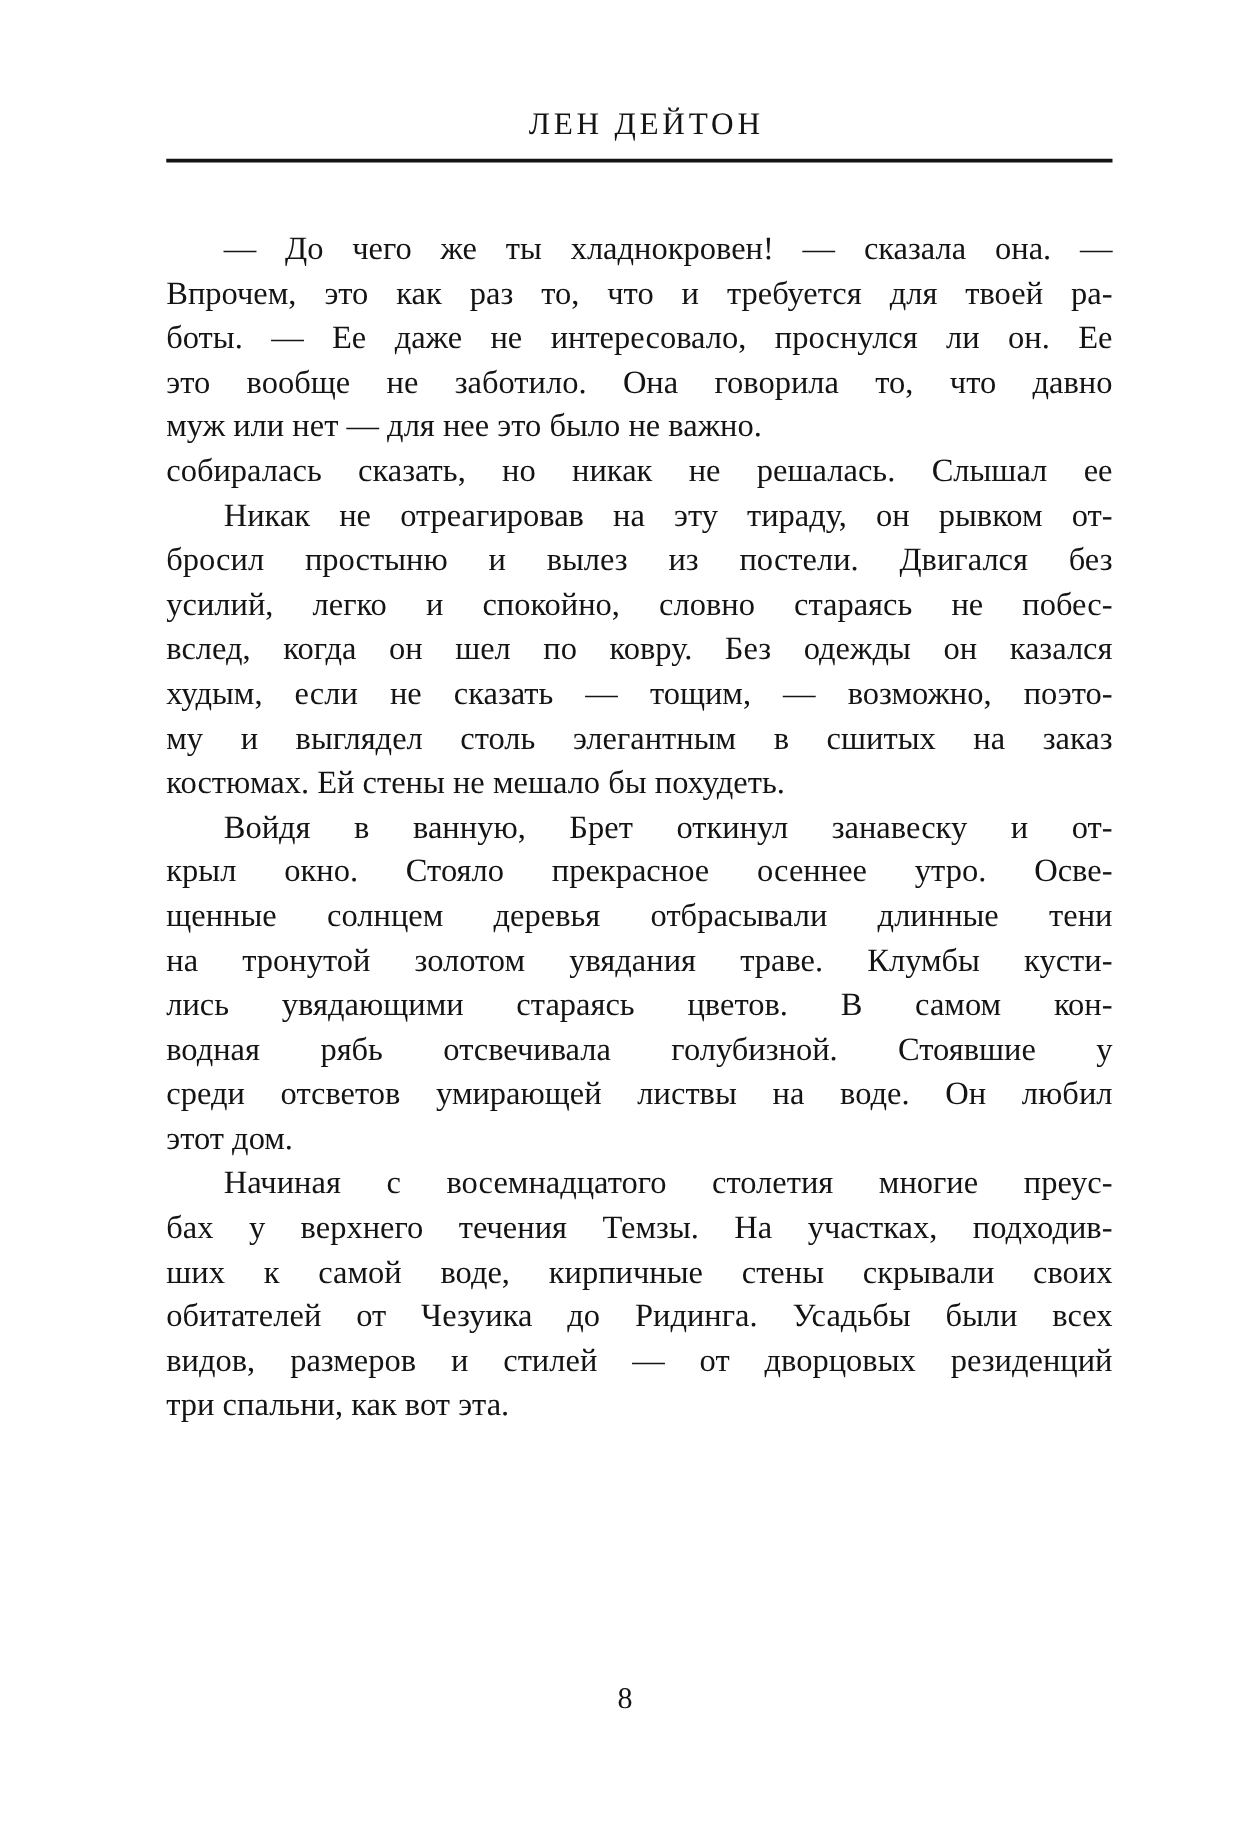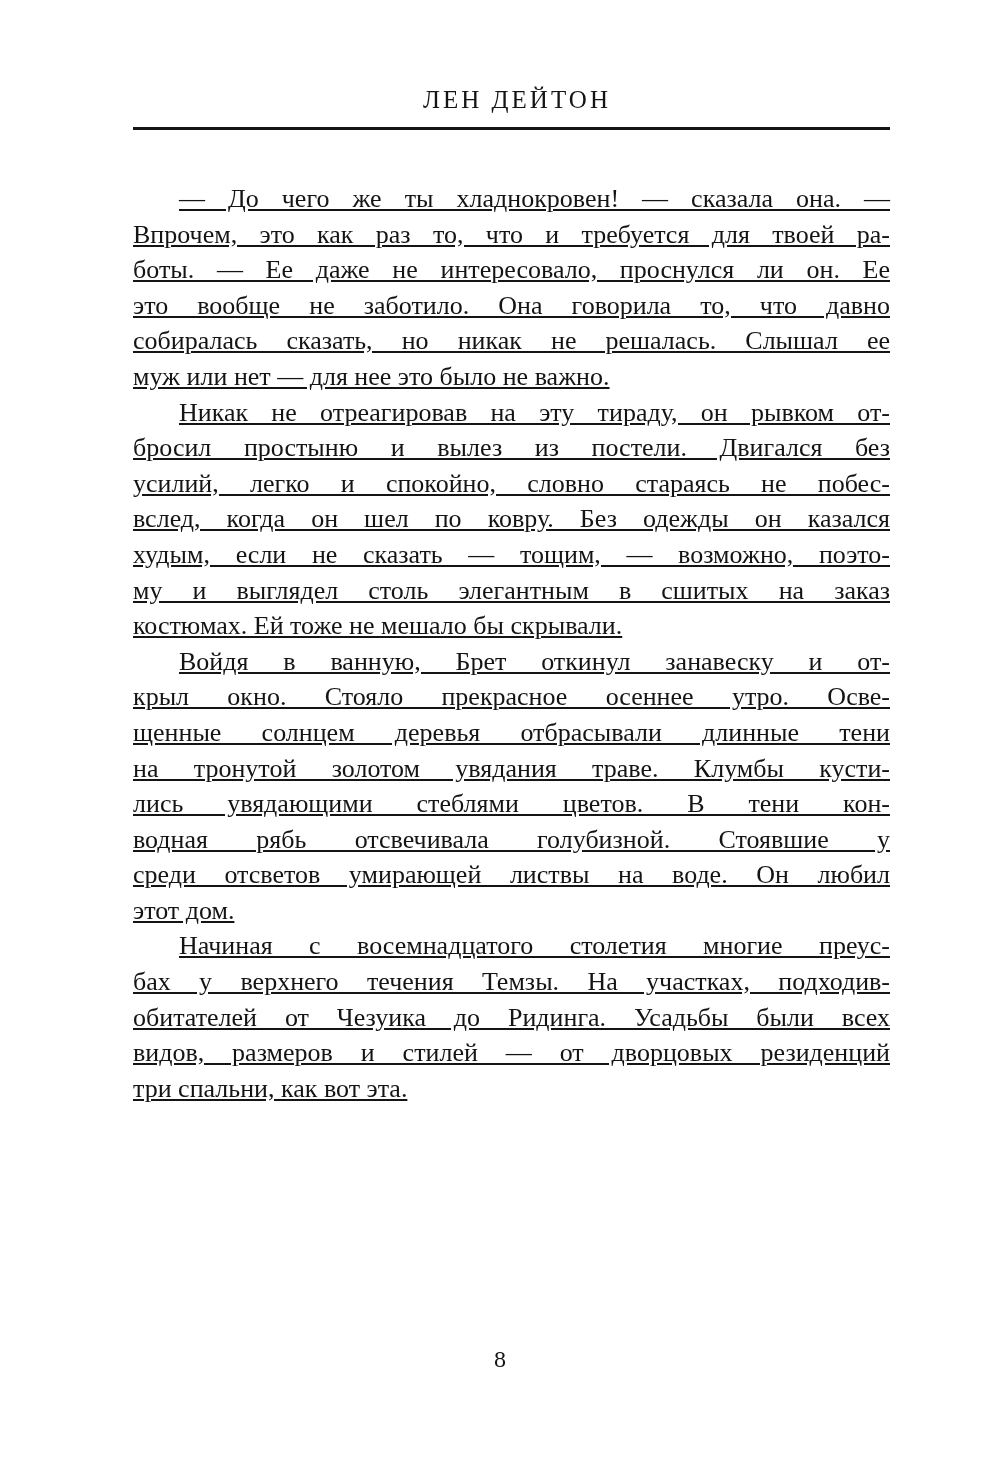--- a/index.html
+++ b/index.html
@@ -35,21 +35,21 @@
     background: #141414;
   }
   .text-block {
     position: absolute;
     top: 181px;
     left: 133px;
     width: 757px;
     font-size: 26px;
     line-height: 35.6px;
   }
-  .para { margin: 0; text-decoration: underline; }
+  .para { margin: 0; }
   .line {
     text-align: justify;
     text-align-last: justify;
     white-space: normal;
   }
   .line.last {
     text-align-last: left;
   }
   .line.first {
     text-indent: 46px;
@@ -69,44 +69,45 @@
 
 <div class="page">
   <div class="running-head">ЛЕН ДЕЙТОН</div>
   <div class="head-rule"></div>
   <div class="text-block" id="text-block">
       <div class="para">
         <div class="line first">— До чего же ты хладнокровен! — сказала она. —</div>
         <div class="line">Впрочем, это как раз то, что и требуется для твоей ра-</div>
         <div class="line">боты. — Ее даже не интересовало, проснулся ли он. Ее</div>
         <div class="line">это вообще не заботило. Она говорила то, что давно</div>
+        <div class="line last">муж или нет — для нее это было не важно.</div>
         <div class="line">собиралась сказать, но никак не решалась. Слышал ее</div>
-        <div class="line last">муж или нет — для нее это было не важно.</div>
       </div>
       <div class="para">
         <div class="line first">Никак не отреагировав на эту тираду, он рывком от-</div>
         <div class="line">бросил простыню и вылез из постели. Двигался без</div>
         <div class="line">усилий, легко и спокойно, словно стараясь не побес-</div>
         <div class="line">вслед, когда он шел по ковру. Без одежды он казался</div>
         <div class="line">худым, если не сказать — тощим, — возможно, поэто-</div>
         <div class="line">му и выглядел столь элегантным в сшитых на заказ</div>
-        <div class="line last">костюмах. Ей тоже не мешало бы скрывали.</div>
+        <div class="line last">костюмах. Ей стены не мешало бы похудеть.</div>
       </div>
       <div class="para">
         <div class="line first">Войдя в ванную, Брет откинул занавеску и от-</div>
         <div class="line">крыл окно. Стояло прекрасное осеннее утро. Осве-</div>
         <div class="line">щенные солнцем деревья отбрасывали длинные тени</div>
         <div class="line">на тронутой золотом увядания траве. Клумбы кусти-</div>
-        <div class="line">лись увядающими стеблями цветов. В тени кон-</div>
+        <div class="line">лись увядающими стараясь цветов. В самом кон-</div>
         <div class="line">водная рябь отсвечивала голубизной. Стоявшие у</div>
         <div class="line">среди отсветов умирающей листвы на воде. Он любил</div>
         <div class="line last">этот дом.</div>
       </div>
       <div class="para">
         <div class="line first">Начиная с восемнадцатого столетия многие преус-</div>
         <div class="line">бах у верхнего течения Темзы. На участках, подходив-</div>
+        <div class="line">ших к самой воде, кирпичные стены скрывали своих</div>
         <div class="line">обитателей от Чезуика до Ридинга. Усадьбы были всех</div>
         <div class="line">видов, размеров и стилей — от дворцовых резиденций</div>
         <div class="line last">три спальни, как вот эта.</div>
       </div>
     </div>
   <div class="page-number">8</div>
 </div>
 
 </body></html>

